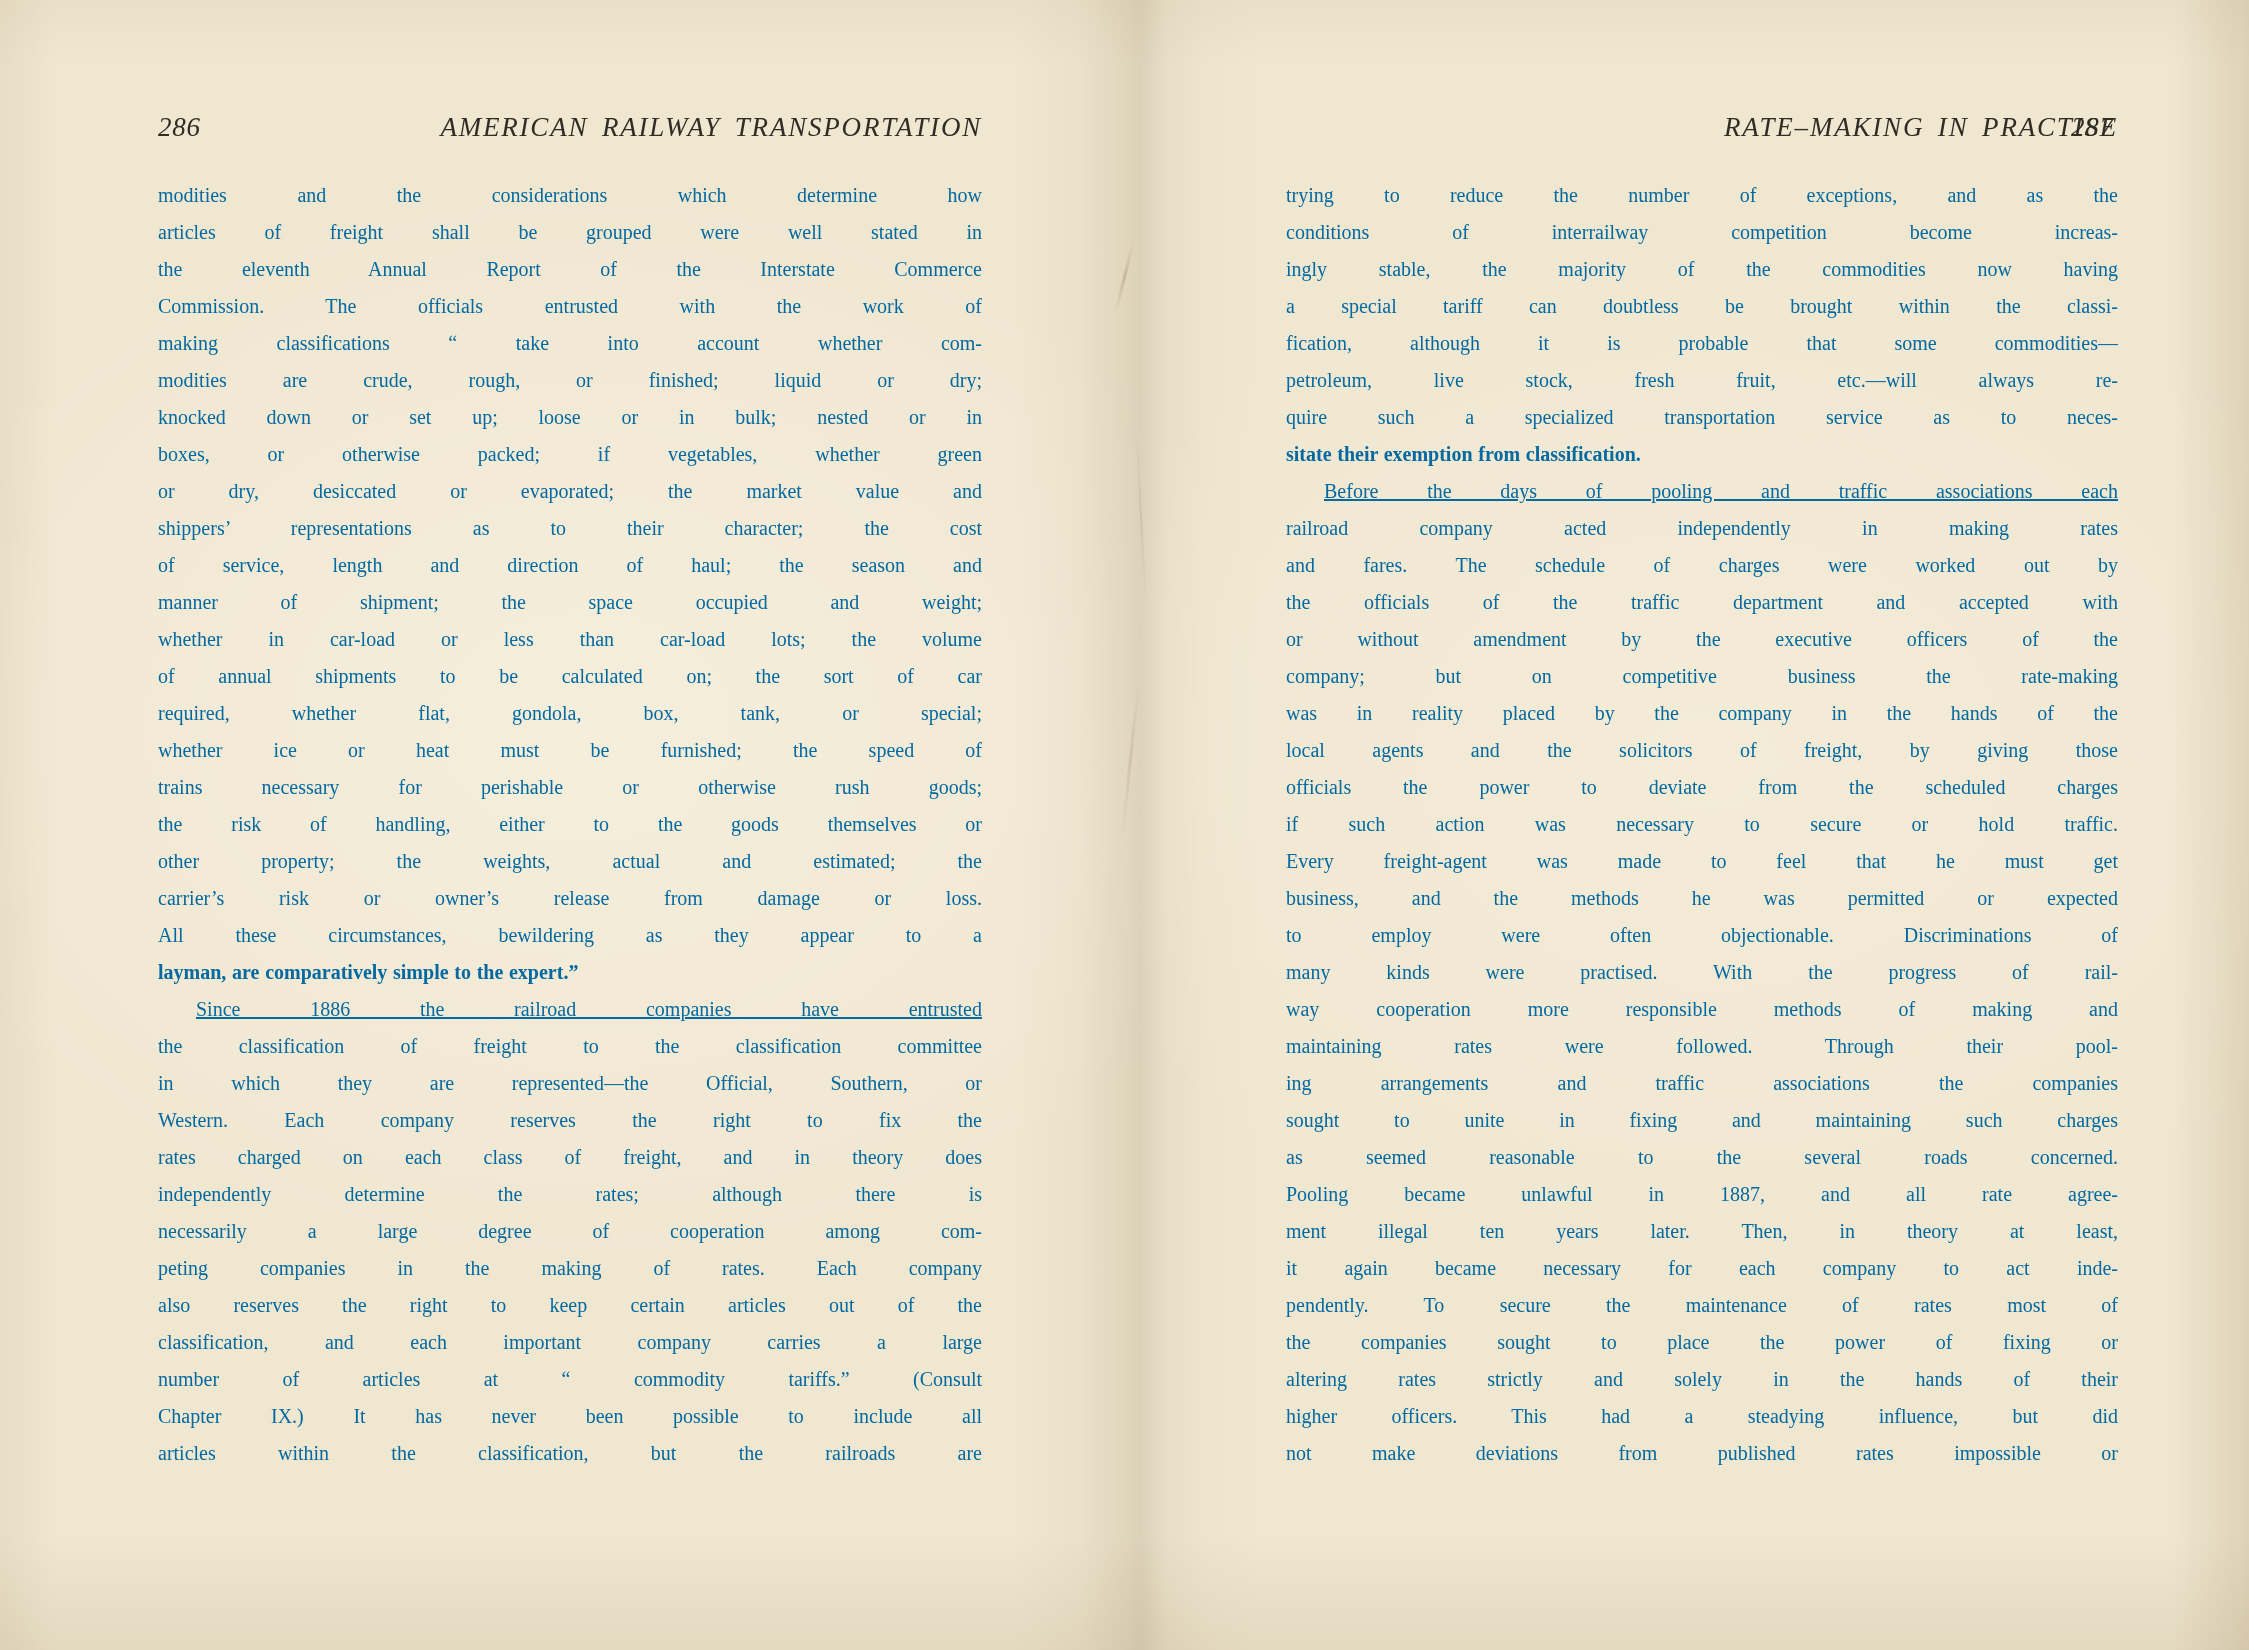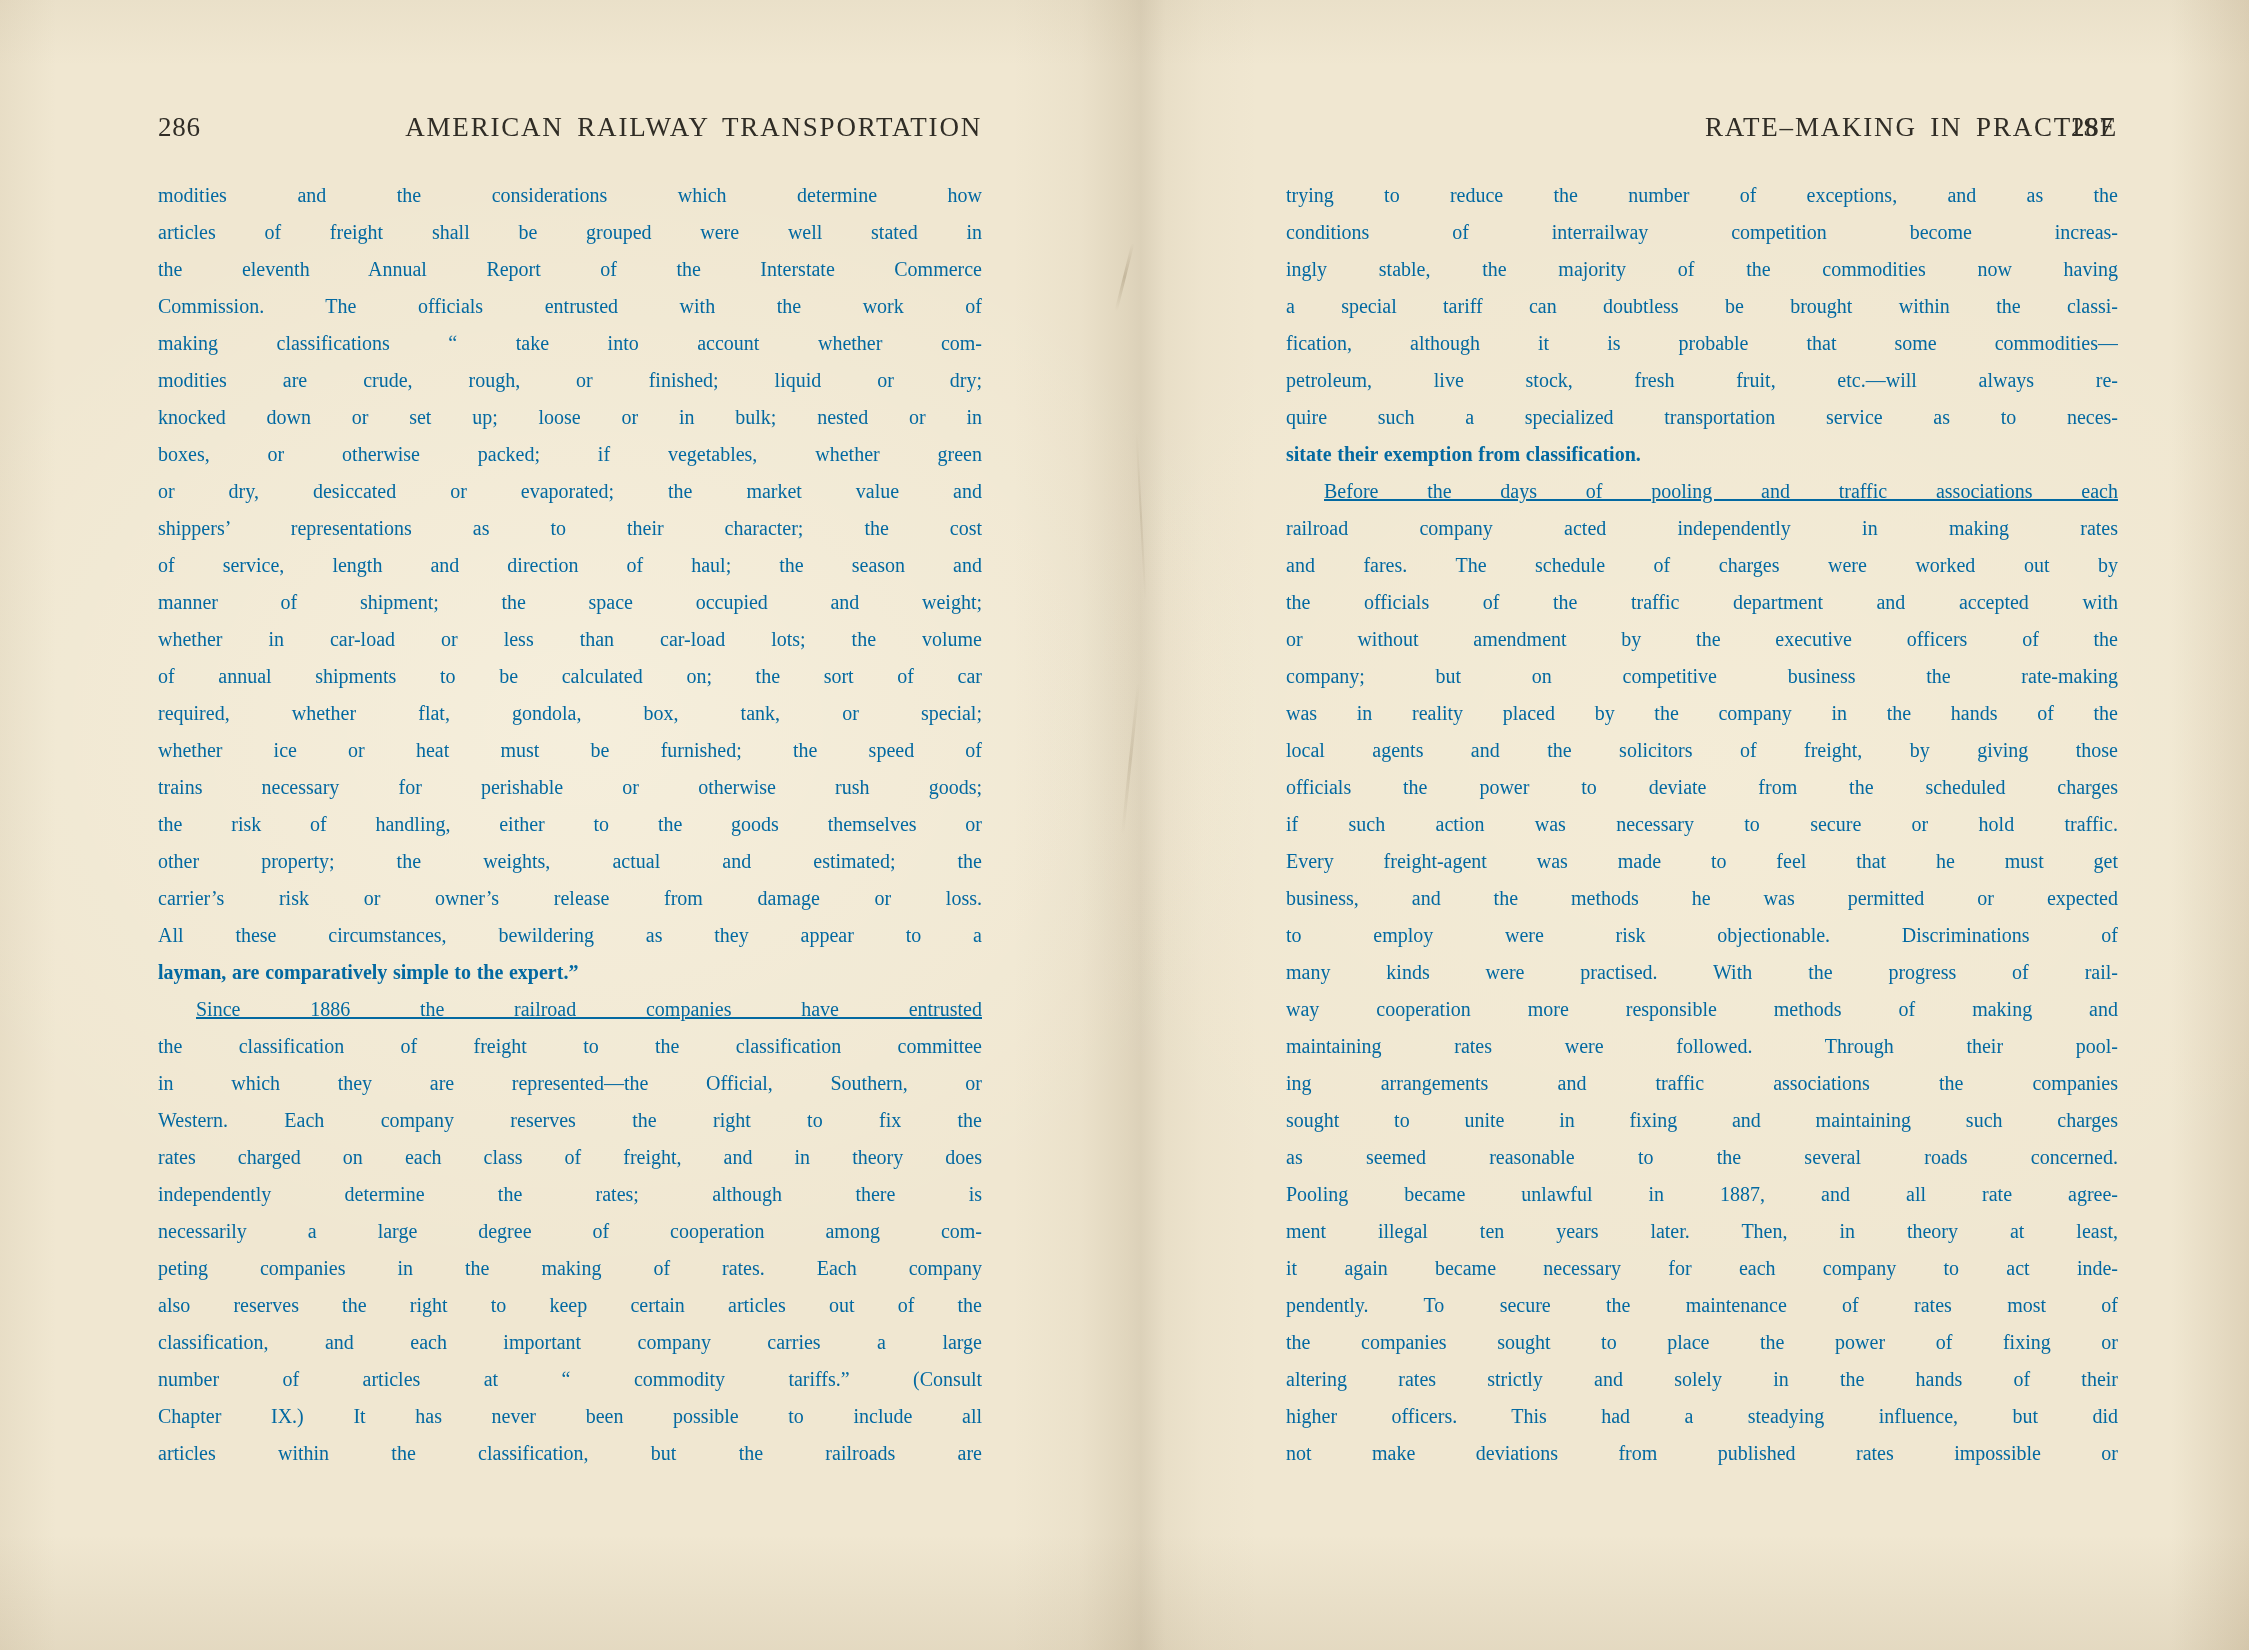--- a/index.html
+++ b/index.html
@@ -52,20 +52,21 @@
   .head {
     position: absolute;
     top: 110px;
     height: 38px;
     font-size: 27px;
     line-height: 34px;
     letter-spacing: 1.8px;
     word-spacing: 5.1px;
     white-space: nowrap;
     color: #302d26;
+    font-style: italic;
   }
   .head .title {
     display: block;
     text-align: right;
   }
   .head .pagenum {
     position: absolute;
     top: 0;
     letter-spacing: 0.7px;
   }
@@ -166,21 +167,21 @@
       <div class="text-line">and fares. The schedule of charges were worked out by</div>
       <div class="text-line">the officials of the traffic department and accepted with</div>
       <div class="text-line">or without amendment by the executive officers of the</div>
       <div class="text-line">company; but on competitive business the rate-making</div>
       <div class="text-line">was in reality placed by the company in the hands of the</div>
       <div class="text-line">local agents and the solicitors of freight, by giving those</div>
       <div class="text-line">officials the power to deviate from the scheduled charges</div>
       <div class="text-line">if such action was necessary to secure or hold traffic.</div>
       <div class="text-line">Every freight-agent was made to feel that he must get</div>
       <div class="text-line">business, and the methods he was permitted or expected</div>
-      <div class="text-line">to employ were risk objectionable. Discriminations of</div>
+      <div class="text-line">to employ were often objectionable. Discriminations of</div>
       <div class="text-line">many kinds were practised. With the progress of rail-</div>
       <div class="text-line">way cooperation more responsible methods of making and</div>
       <div class="text-line">maintaining rates were followed. Through their pool-</div>
       <div class="text-line">ing arrangements and traffic associations the companies</div>
       <div class="text-line">sought to unite in fixing and maintaining such charges</div>
       <div class="text-line">as seemed reasonable to the several roads concerned.</div>
       <div class="text-line">Pooling became unlawful in 1887, and all rate agree-</div>
       <div class="text-line">ment illegal ten years later. Then, in theory at least,</div>
       <div class="text-line">it again became necessary for each company to act inde-</div>
       <div class="text-line">pendently. To secure the maintenance of rates most of</div>

